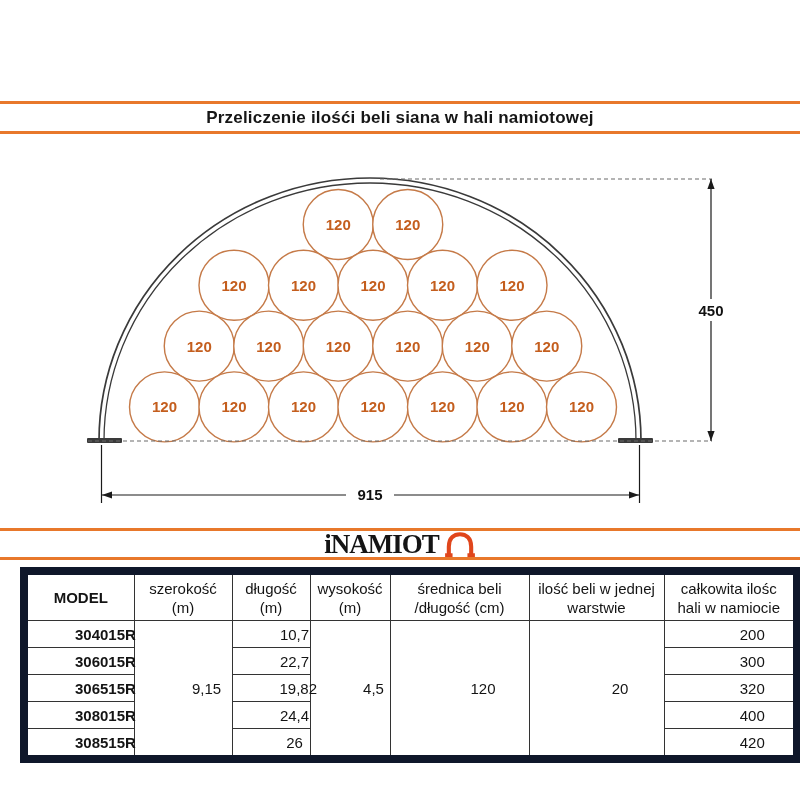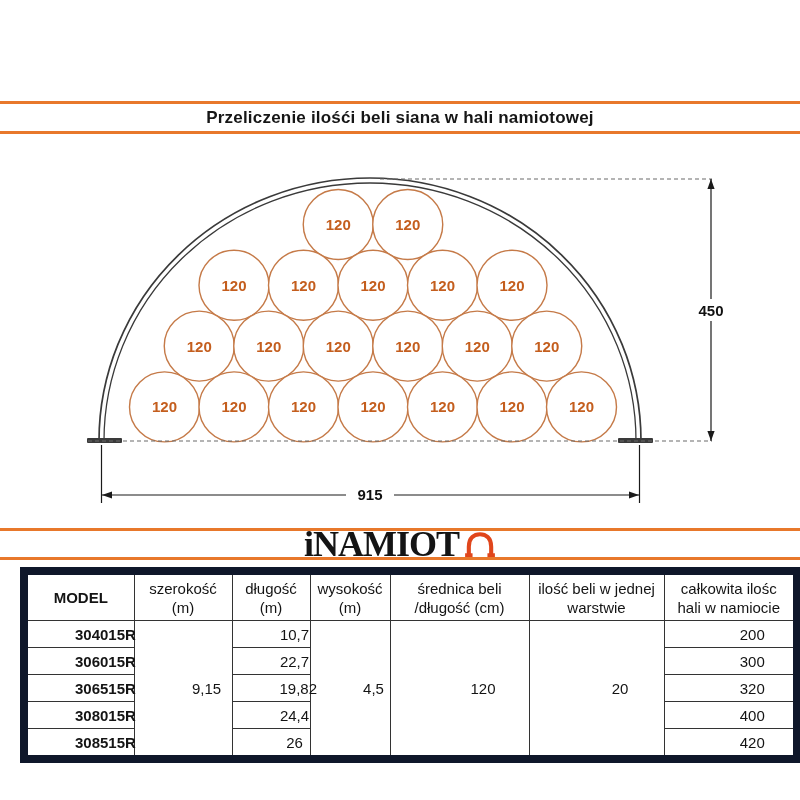--- a/index.html
+++ b/index.html
@@ -6,21 +6,21 @@
   .page{position:relative;width:800px;height:800px;background:#ffffff;overflow:hidden;
         font-family:"Liberation Sans",sans-serif;color:#111;margin-top:17px;}
   .rule{position:absolute;left:0;width:800px;height:3px;background:#e8782b;}
   .title-band{position:absolute;left:0;top:87px;width:800px;height:27px;
               display:flex;align-items:center;justify-content:center;}
   .title-band .t{font-size:17px;font-weight:bold;color:#161616;letter-spacing:.2px;}
   .diagram-svg{position:absolute;left:0;top:130px;}
   svg text{font-family:"Liberation Sans",sans-serif;}
   .logo-band{position:absolute;left:0;top:514px;width:800px;height:26px;
              display:flex;align-items:center;justify-content:center;gap:5px;}
-  .logo-text{font-family:"Liberation Serif",serif;font-weight:bold;font-size:36px;
+  .logo-text{font-family:"Liberation Serif",serif;font-weight:bold;font-size:27px;
              color:#141414;letter-spacing:-1px;line-height:1;}
   .tbl-wrap{position:absolute;left:20px;top:550px;}
   table{border-collapse:collapse;table-layout:fixed;width:773px;border:8px solid #0f172a;}
   th,td{border:1px solid #333;text-align:center;vertical-align:middle;
         padding:0;font-size:15px;font-weight:normal;color:#141414;background:#fff;}
   thead th{height:45px;line-height:19px;}
   tbody td{height:26px;padding-left:47px;}
   .bold{font-weight:bold;}
   td.model{font-weight:bold;}
 </style>

